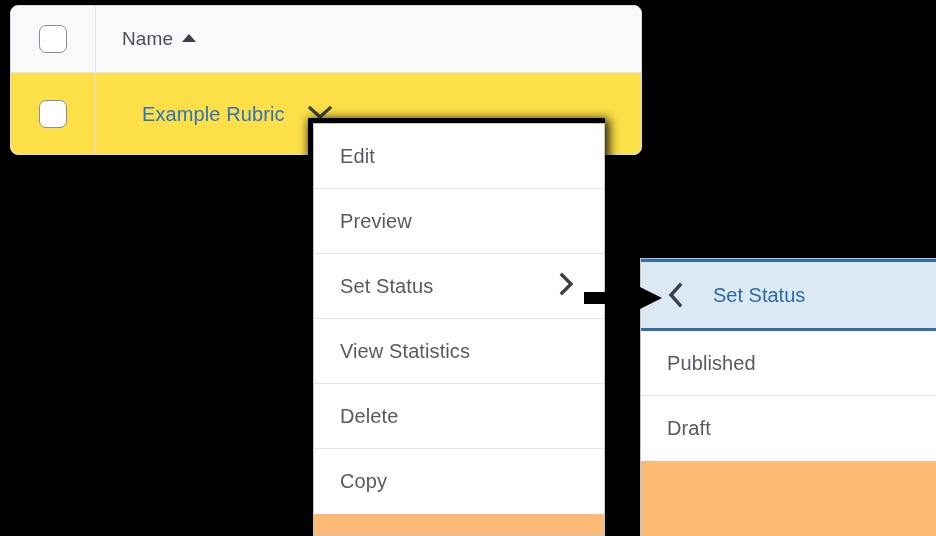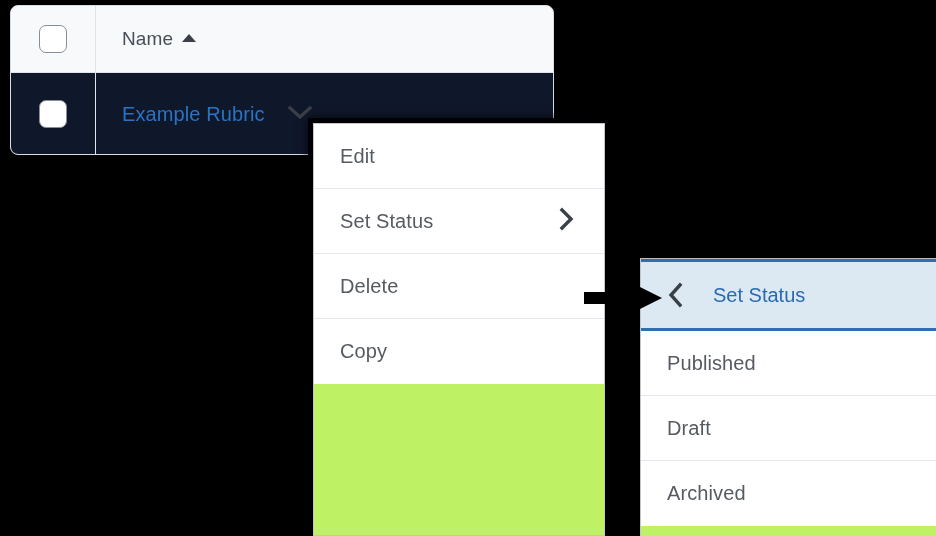--- a/index.html
+++ b/index.html
@@ -14,41 +14,42 @@
     overflow: hidden;
     font-family: "Liberation Sans", sans-serif;
     -webkit-font-smoothing: antialiased;
   }
 
   
   .table-card {
     position: absolute;
     left: 10px;
     top: 5px;
-    width: 544px;
+    width: 632px;
     height: 150px;
     background: #ffffff;
     border: 1px solid #d8dde5;
     border-radius: 8px;
     box-sizing: border-box;
     overflow: hidden;
   }
   .table-row {
     display: flex;
     align-items: center;
     box-sizing: border-box;
   }
   .row-header {
     height: 67px;
     background: #f7f9fb;
     border-bottom: 1px solid #dfe3ea;
   }
   .row-body {
     height: 82px;
-    background: #0f172a;
+    background: #fde047;
+    gap: 20px;
   }
   .cell-check {
     width: 85px;
     min-width: 85px;
     height: 100%;
     display: flex;
     align-items: center;
     justify-content: center;
     box-sizing: border-box;
     border-right: 1px solid #dfe3ea;
@@ -94,21 +95,21 @@
     display: inline-block;
     margin-left: 22px;
     vertical-align: middle;
     position: relative;
     top: 1px;
   }
 
   
   .menu {
     position: absolute;
-    background: #bef264;
+    background: #fdba74;
     box-sizing: border-box;
   }
   .menu-primary {
     left: 313px;
     top: 123px;
     width: 292px;
     height: 413px;
     border: 1px solid #c2c6cc;
     box-shadow:
       -5px 0 0 0 #000000,
@@ -210,30 +211,36 @@
   </div>
 
 </div>
 
 <div class="menu menu-primary">
 
   <div class="menu-item">
     <span class="label">Edit</span>
   </div>
 
+  <div class="menu-item">
+    <span class="label">Preview</span>
+  </div>
 
   <div class="menu-item">
     <span class="label">Set Status</span>
     <span class="chev-right">
       <svg width="16" height="24" viewBox="0 0 16 24" aria-hidden="true">
         <path d="M4 3 L13 12 L4 21" fill="none" stroke="#3b4048" stroke-width="3.4" stroke-linecap="square"></path>
       </svg>
     </span>
   </div>
 
+  <div class="menu-item">
+    <span class="label">View Statistics</span>
+  </div>
 
   <div class="menu-item">
     <span class="label">Delete</span>
   </div>
 
   <div class="menu-item">
     <span class="label">Copy</span>
   </div>
 
 </div>
@@ -250,23 +257,20 @@
   </div>
 
   <div class="menu-item">
     <span class="label">Published</span>
   </div>
 
   <div class="menu-item">
     <span class="label">Draft</span>
   </div>
 
-  <div class="menu-item">
-    <span class="label">Archived</span>
-  </div>
 
 </div>
 
 <div class="callout-arrow">
   <svg width="78" height="32" viewBox="0 0 78 32" aria-hidden="true">
     <path d="M0 10 H46 V0 L78 16 L46 32 V22 H0 Z" fill="#000000"></path>
   </svg>
 </div>
 
 </body></html>

